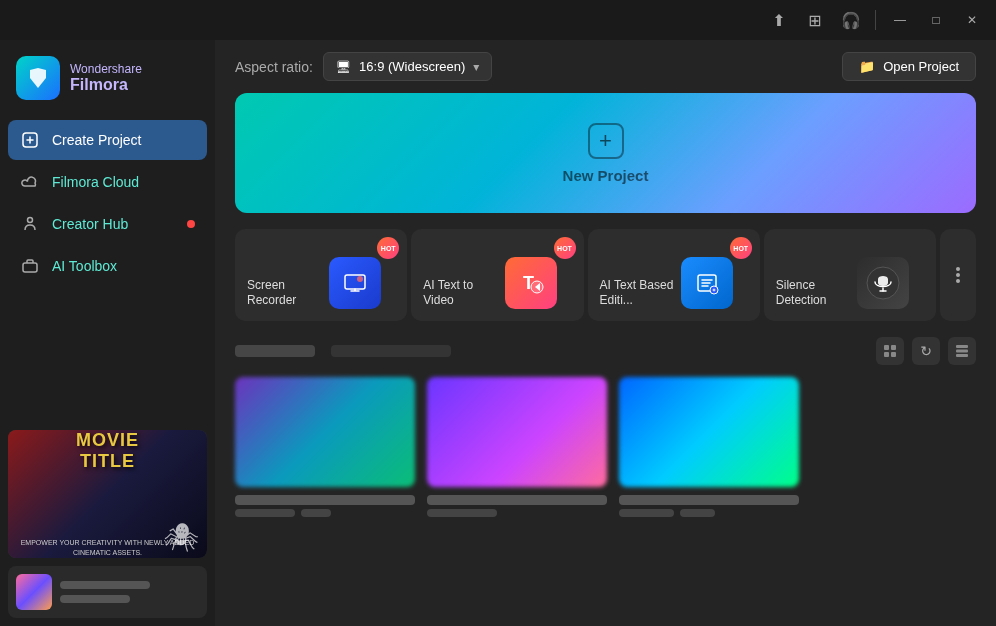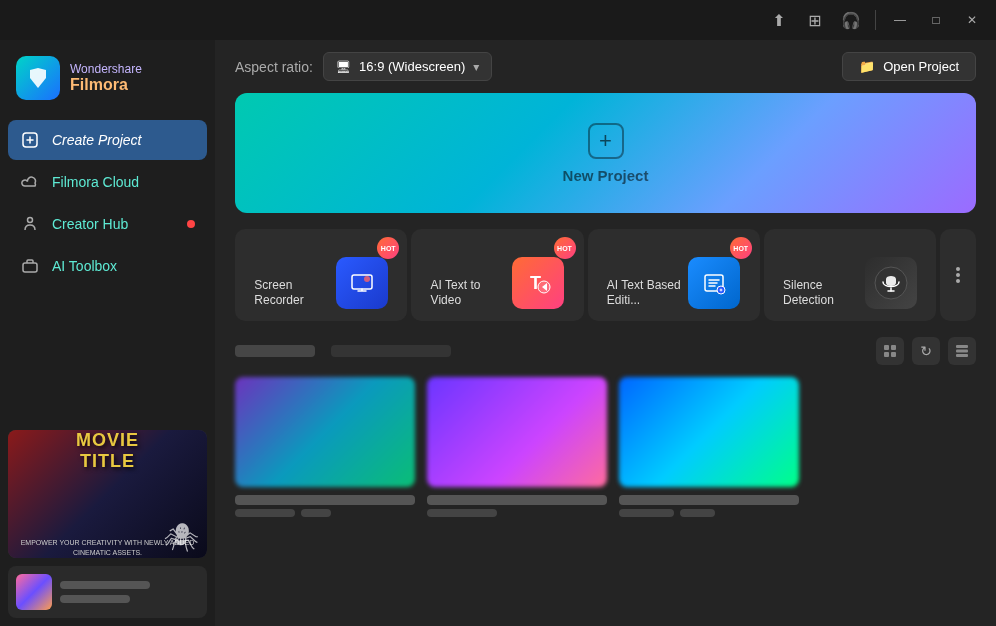--- a/index.html
+++ b/index.html
@@ -95,21 +95,21 @@
       flex-direction: column;
     }
     .logo-brand {
       font-size: 12px;
       color: #c4b5fd;
       line-height: 1.2;
     }
     .logo-name {
       font-size: 16px;
       font-weight: 700;
-      color: #fdba74;
+      color: #c4b5fd;
     }
 
     .sidebar-nav {
       display: flex;
       flex-direction: column;
       gap: 2px;
       padding: 0 8px;
     }
     .sidebar-item {
       display: flex;
@@ -131,21 +131,21 @@
       justify-content: center;
       color: #aaa;
       font-size: 16px;
       flex-shrink: 0;
     }
     .sidebar-item.active .sidebar-item-icon { color: #fff; }
     .sidebar-item-label {
       font-size: 14px;
       color: #5eead4;
     }
-    .sidebar-item.active .sidebar-item-label { color: #fff; font-weight: 500; font-style: italic; }
+    .sidebar-item.active .sidebar-item-label { color: #fff; font-weight: 500; }
     .sidebar-dot {
       width: 8px;
       height: 8px;
       background: #ff4444;
       border-radius: 50%;
       position: absolute;
       right: 12px;
       top: 50%;
       transform: translateY(-50%);
     }
@@ -324,21 +324,21 @@
       flex-shrink: 0;
       overflow: hidden;
     }
     .feature-card {
       flex: 1;
       height: 92px;
       background: #2d2d2d;
       border-radius: 10px;
       display: flex;
       align-items: flex-end;
-      justify-content: center;
+      justify-content: flex-start;
       padding: 12px;
       cursor: pointer;
       position: relative;
       overflow: hidden;
     }
     .feature-card-label {
       font-size: 12px;
       color: #ddd;
       font-weight: 500;
       max-width: 55%;

